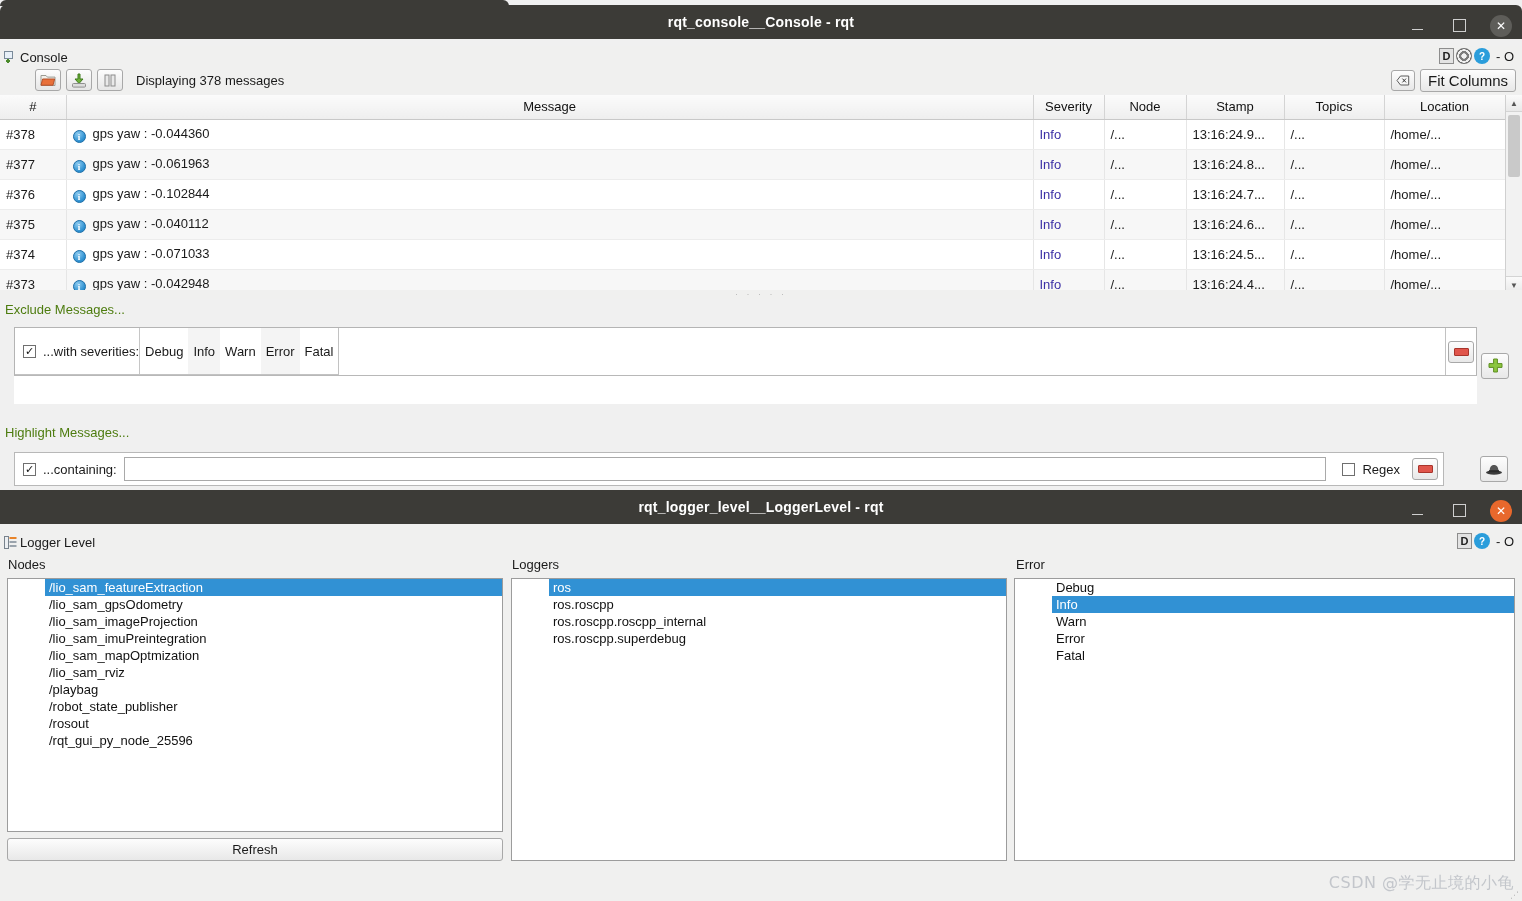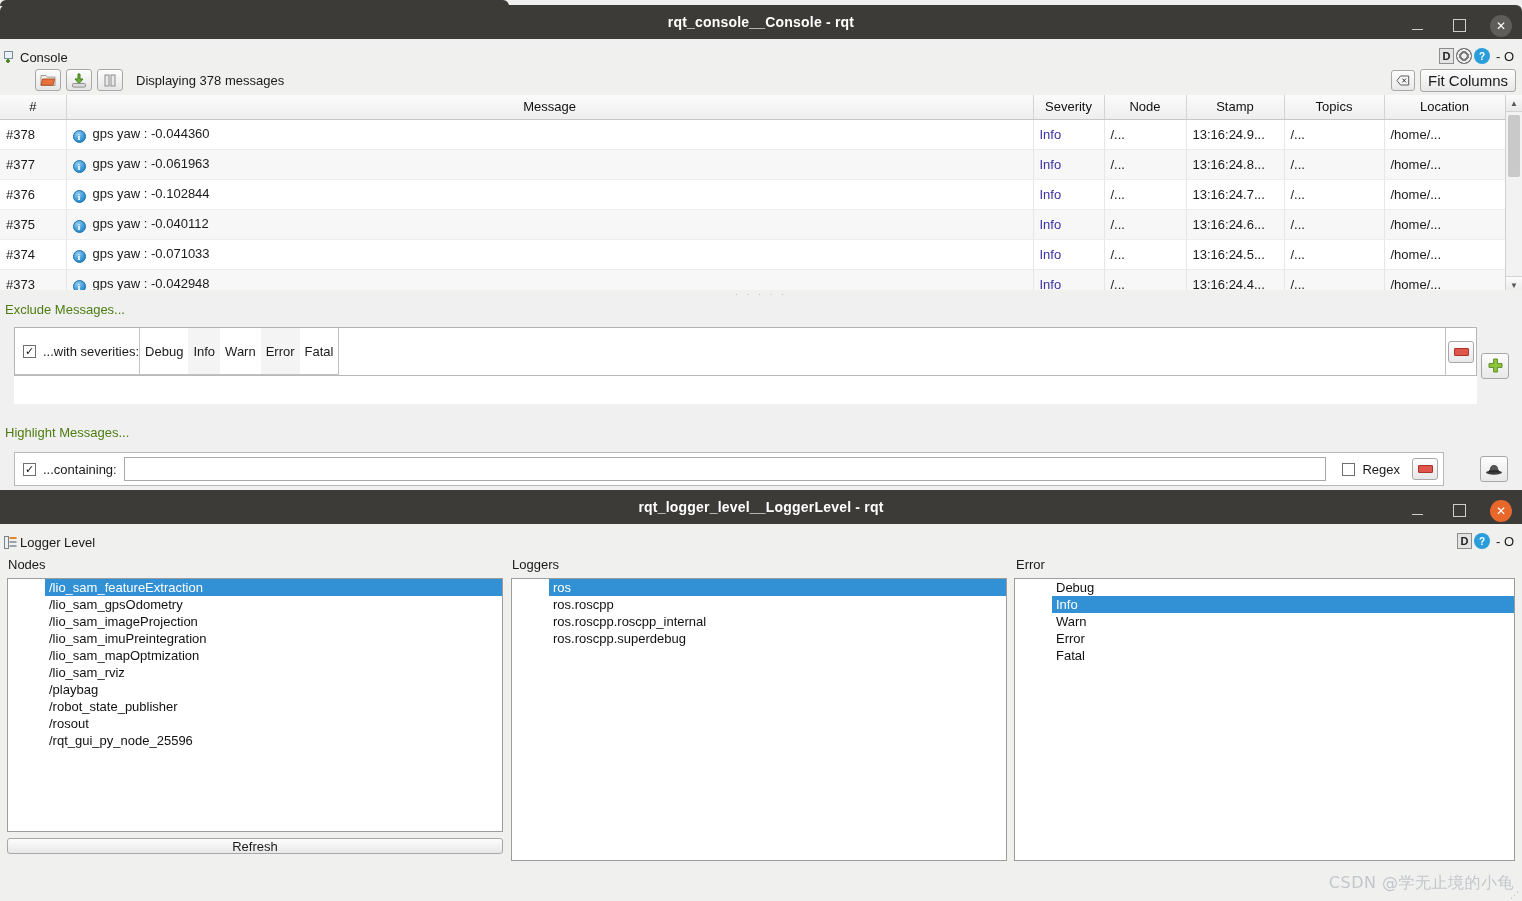--- a/index.html
+++ b/index.html
@@ -446,21 +446,21 @@
       <div class="list-item">/lio_sam_gpsOdometry</div>
       <div class="list-item">/lio_sam_imageProjection</div>
       <div class="list-item">/lio_sam_imuPreintegration</div>
       <div class="list-item">/lio_sam_mapOptmization</div>
       <div class="list-item">/lio_sam_rviz</div>
       <div class="list-item">/playbag</div>
       <div class="list-item">/robot_state_publisher</div>
       <div class="list-item">/rosout</div>
       <div class="list-item">/rqt_gui_py_node_25596</div>
     </div>
-    <div class="refresh-btn" style="left:7px; top:348px; width:496px; height:16px;">Refresh</div>
+    <div class="refresh-btn" style="left:7px; top:348px; width:496px; height:23px;">Refresh</div>
 
     <div class="listbox" style="left:511px; top:88px; width:496px; height:283px;">
       <div class="list-item sel">ros</div>
       <div class="list-item">ros.roscpp</div>
       <div class="list-item">ros.roscpp.roscpp_internal</div>
       <div class="list-item">ros.roscpp.superdebug</div>
     </div>
 
     <div class="listbox" style="left:1014px; top:88px; width:501px; height:283px;">
       <div class="list-item">Debug</div>

